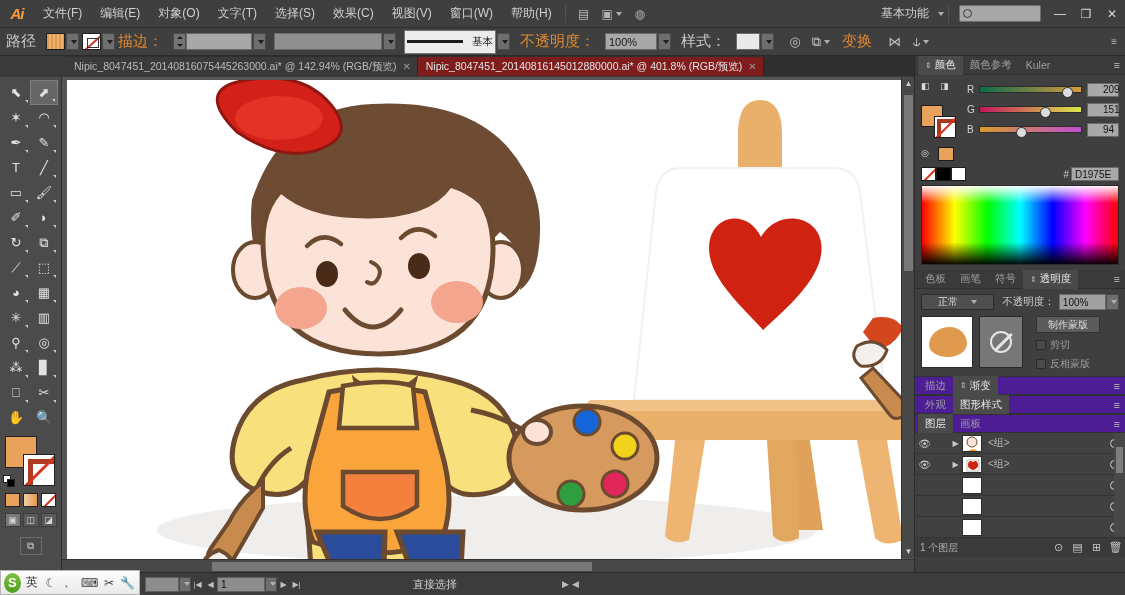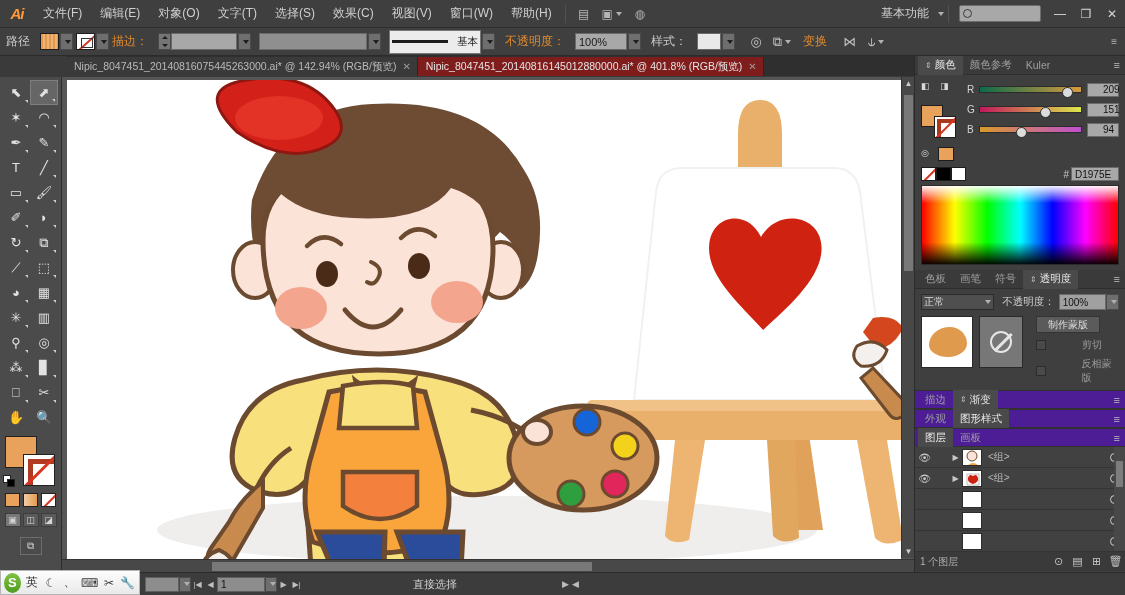--- a/index.html
+++ b/index.html
@@ -23,21 +23,21 @@
   .searchbox { width:82px; height:17px; background:#a8a8a8; border:1px solid #6d6d6d;
     border-radius:2px; display:flex; align-items:center; padding:0 3px; margin:0 6px; }
   .searchbox .mag { width:9px;height:9px;border:1.3px solid #3a3a3a;border-radius:50%; }
   .wbtn { width:26px;height:20px; display:flex;align-items:center;justify-content:center;
     color:#d8d8d8;font-size:12px; }
 
   
   .controlbar { position:absolute; left:0; top:28px; width:1125px; height:28px;
     background:#3f3f3f; border-bottom:1px solid #2b2b2b; display:flex; align-items:center;
     padding-left:6px; }
-  .cb-label { color:#c8c8c8; font-size:12px; margin-right:10px; white-space:nowrap; }
+  .cb-label { color:#c8c8c8; font-size:15px; margin-right:10px; white-space:nowrap; }
   .cb-orange { color:#e08a2e; }
   .swatch-wrap { display:flex; align-items:center; margin-right:3px; }
   .swatch { width:19px;height:17px; border:1px solid #1e1e1e; }
   .fill-sw { background:#e8a25c; }
   .fill-sw .stripes { width:100%;height:100%;
     background:repeating-linear-gradient(90deg,#e09a50 0 2px,#f0b175 2px 4px); }
   .stroke-sw { background:#fff; position:relative; overflow:hidden; }
   .stroke-sw:before { content:""; position:absolute; left:-3px; top:7px; width:28px; height:2px;
     background:#d03a2a; transform:rotate(-42deg); }
   .stroke-sw:after { content:""; position:absolute; left:3.5px; top:3.5px; width:10px; height:8px;
@@ -174,40 +174,40 @@
     font-size:10px; display:flex;align-items:center;padding-left:3px; }
   .spectrum { margin:0 6px 5px 6px; height:80px; border:1px solid #2b2b2b;
     background:
       linear-gradient(to bottom, rgba(255,255,255,.95), rgba(255,255,255,0) 22%,
         rgba(0,0,0,0) 72%, rgba(0,0,0,.95)),
       linear-gradient(to right,#ff0000,#ffff00,#00ff00,#00ffff,#0000ff,#ff00ff,#ff0000); }
 
   .trans-body { padding:5px 6px; }
   .trans-row { display:flex; align-items:center; margin-bottom:6px; }
   .sel-box { width:74px;height:16px;background:#4f4f4f;border:1px solid #2b2b2b; color:#dcdcdc;
-    font-size:10px; display:flex; align-items:center; justify-content:space-between; padding:0 2px; }
+    font-size:10px; display:flex; align-items:center; justify-content:space-between; padding:0 16px; }
   .tr-lab { color:#d0d0d0; font-size:10.5px; margin:0 4px 0 8px; white-space:nowrap; }
   .op-field { width:48px;height:16px;background:#a0a0a0;border:1px solid #6a6a6a;color:#111;
     font-size:10px; display:flex; align-items:center; padding-left:3px; }
   .op-arrow { width:13px;height:16px;background:#6e6e6e;border:1px solid #4a4a4a;
     display:flex;align-items:center;justify-content:center; }
   .thumbs { display:flex; align-items:flex-start; }
   .th-art { width:52px;height:52px;background:#fff;border:1px solid #2a2a2a; position:relative;
     overflow:hidden; }
   .blob { position:absolute; left:7px; top:10px; width:38px; height:30px; background:#e09a4e;
     border-radius:55% 45% 50% 50%/60% 55% 45% 40%; }
   .th-mask { width:44px;height:52px;background:#777;border:1px solid #2a2a2a; margin-left:6px;
     display:flex;align-items:center;justify-content:center; }
   .no-sym { width:22px;height:22px;border:2.5px solid #e6e6e6; border-radius:50%; position:relative; }
   .no-sym:after { content:""; position:absolute; left:-1px; top:8px; width:24px;height:2.5px;
     background:#e6e6e6; transform:rotate(-45deg); }
   .mask-right { flex:1; padding-left:13px; }
   .mk-btn { width:64px;height:17px;background:#5b5b5b;border:1px solid #333; color:#dedede;
     font-size:10px; display:flex;align-items:center;justify-content:center; }
-  .cbx-row { display:flex; align-items:center; margin-top:5px; color:#9b9b9b; font-size:10px;gap:32px; }
+  .cbx-row { display:flex; align-items:center; margin-top:5px; color:#9b9b9b; font-size:10px; }
   .cbx { width:10px;height:10px;background:#4a4a4a;border:1px solid #2c2c2c; margin-right:4px; }
 
   .mini-bar { display:flex; align-items:center; height:19px; background:#4c1d95;
     border-top:1px solid #313131; border-bottom:1px solid #313131; padding-left:3px; }
 
   .layers-body { position:relative; height:104px; background:#414141; }
   .lrow { display:flex; align-items:center; height:21px; border-bottom:1px solid #343434; }
   .l-eye { width:19px; text-align:center; color:#d0d0d0; font-size:10px; }
   .l-lock { width:15px; }
   .l-arrow { width:13px; color:#c7c7c7; font-size:8px; text-align:center; }

